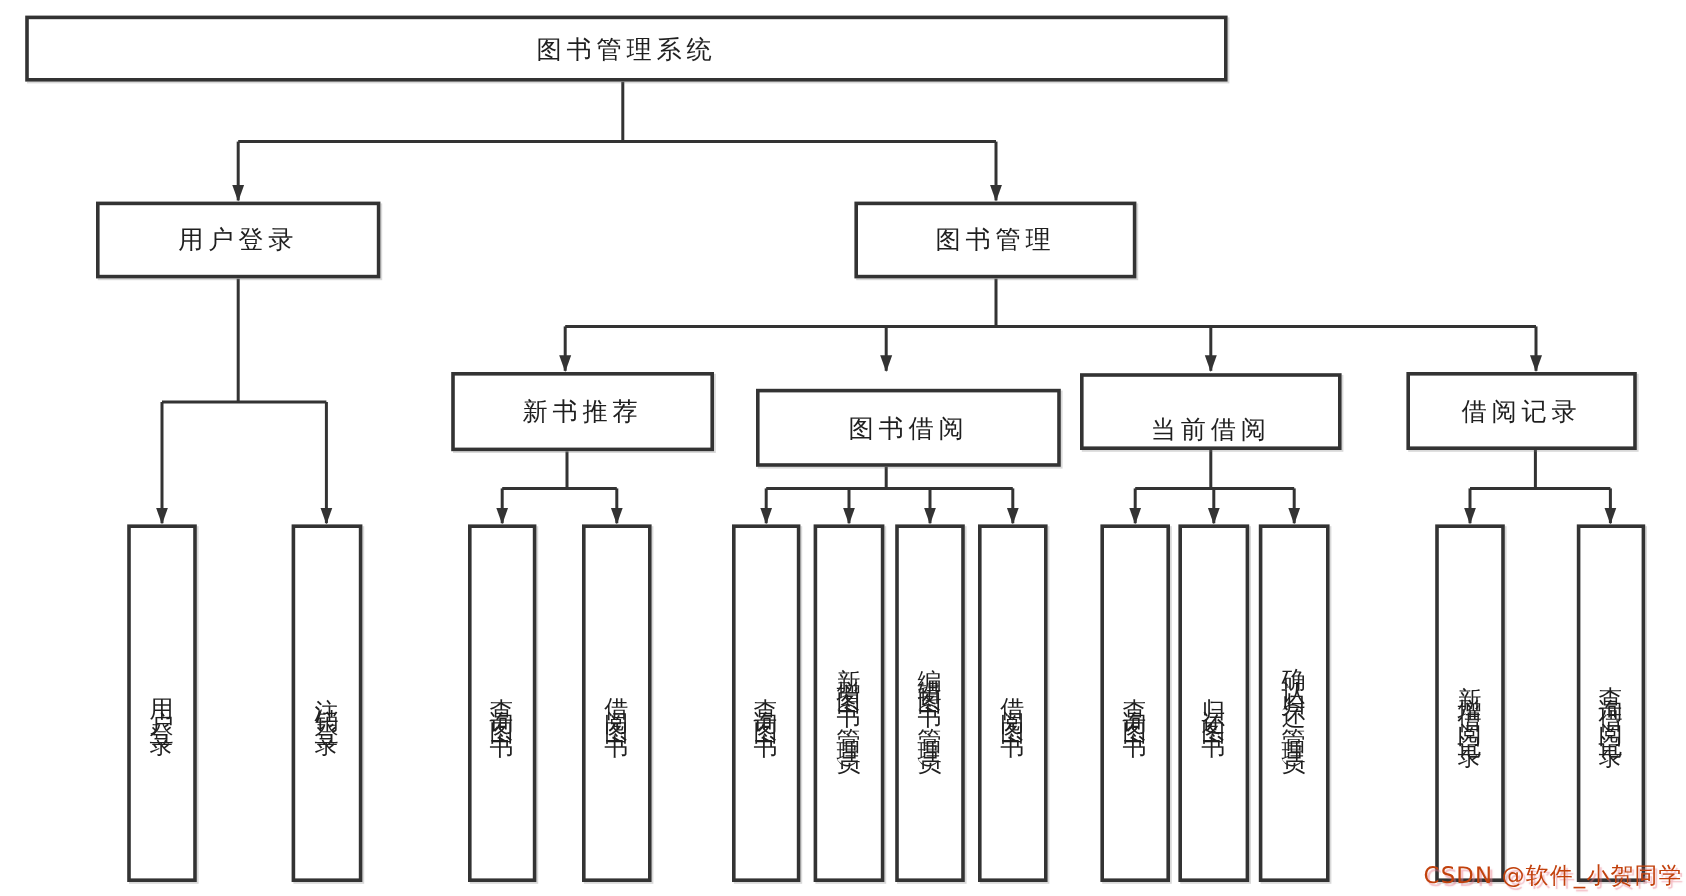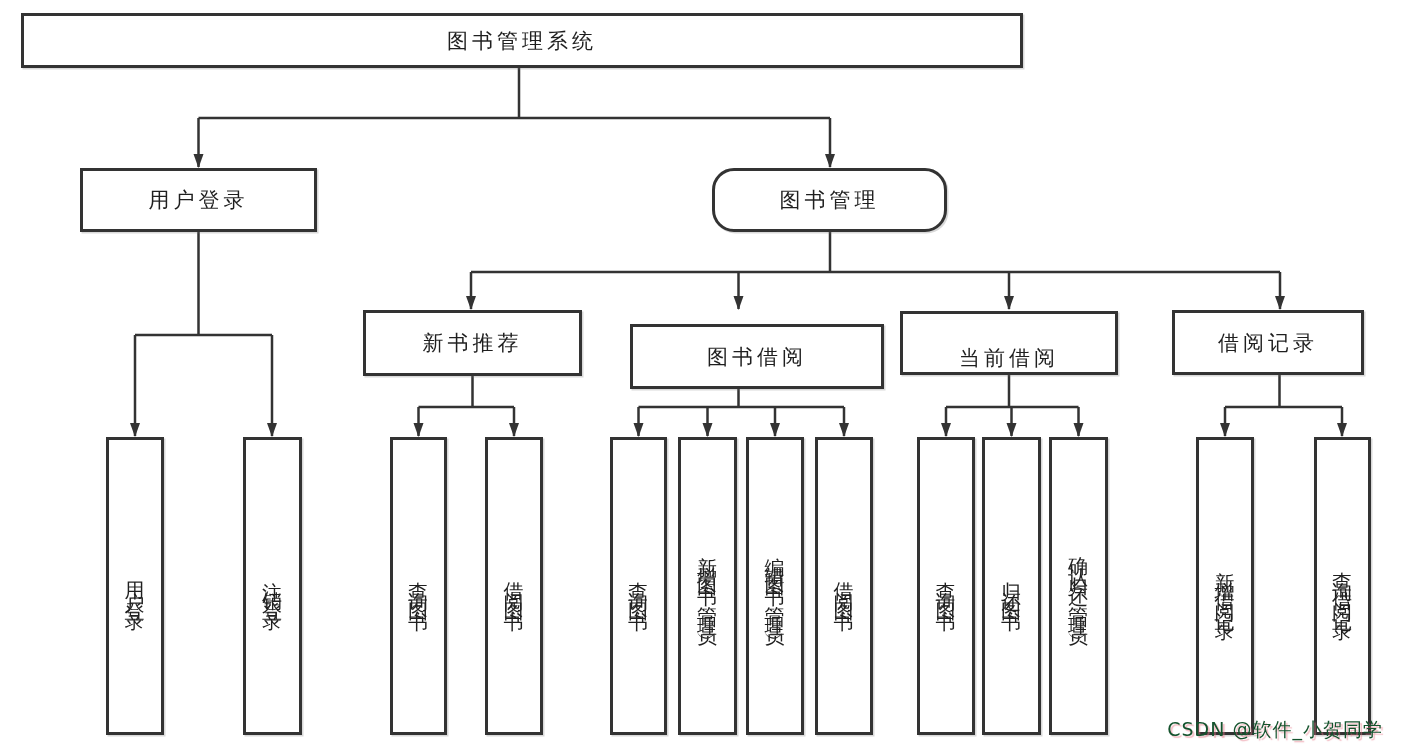--- a/index.html
+++ b/index.html
@@ -38,23 +38,23 @@
   .node.v span {
     writing-mode: vertical-rl;
     text-orientation: mixed;
     font-size: 20px;
     letter-spacing: 10px;
     line-height: 1;
     color: #1f1f1f;
   }
   .watermark {
     position: absolute;
-    right: 22px; bottom: 4px;
+    right: 3px; bottom: 4px;
     font-size: 19px;
-    color: #14532d;
+    color: #c2410c;
     letter-spacing: 1px;
     text-shadow: 2px 2px 1px rgba(231, 120, 135, 0.5);
     white-space: nowrap;
     z-index: 5;
     margin-top: 24px;
   }
 </style>
 </head>
 <body>
 
@@ -98,25 +98,25 @@
     </g>
   </svg>
 
   <div class="node h" style="left:21px; top:13px; width:1002px; height:55px;justify-content:center;">
     <span>图书管理系统</span>
   </div>
 
   <div class="node h" style="left:80px; top:168px; width:237px; height:64px;">
     <span>用户登录</span>
   </div>
-  <div class="node h" style="left:712px; top:168px; width:235px; height:64px;border-radius:22px;">
+  <div class="node h" style="left:712px; top:168px; width:235px; height:64px;">
     <span>图书管理</span>
   </div>
 
-  <div class="node h" style="left:363px; top:310px; width:219px; height:66px;">
+  <div class="node h" style="left:376px; top:310px; width:219px; height:66px;">
     <span>新书推荐</span>
   </div>
   <div class="node h" style="left:630px; top:324px; width:254px; height:65px;">
     <span>图书借阅</span>
   </div>
   <div class="node h" style="left:900px; top:311px; width:218px; height:64px;align-items:flex-end;">
     <span>当前借阅</span>
   </div>
   <div class="node h" style="left:1172px; top:310px; width:192px; height:65px;">
     <span>借阅记录</span>

